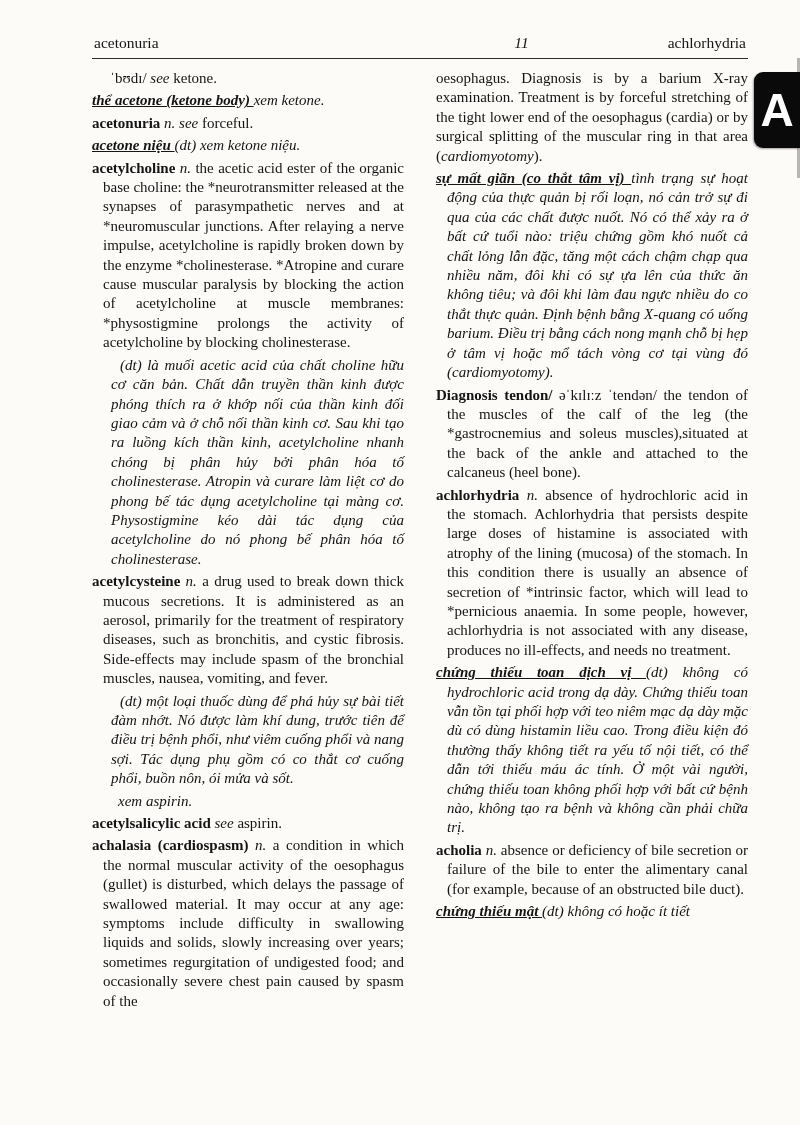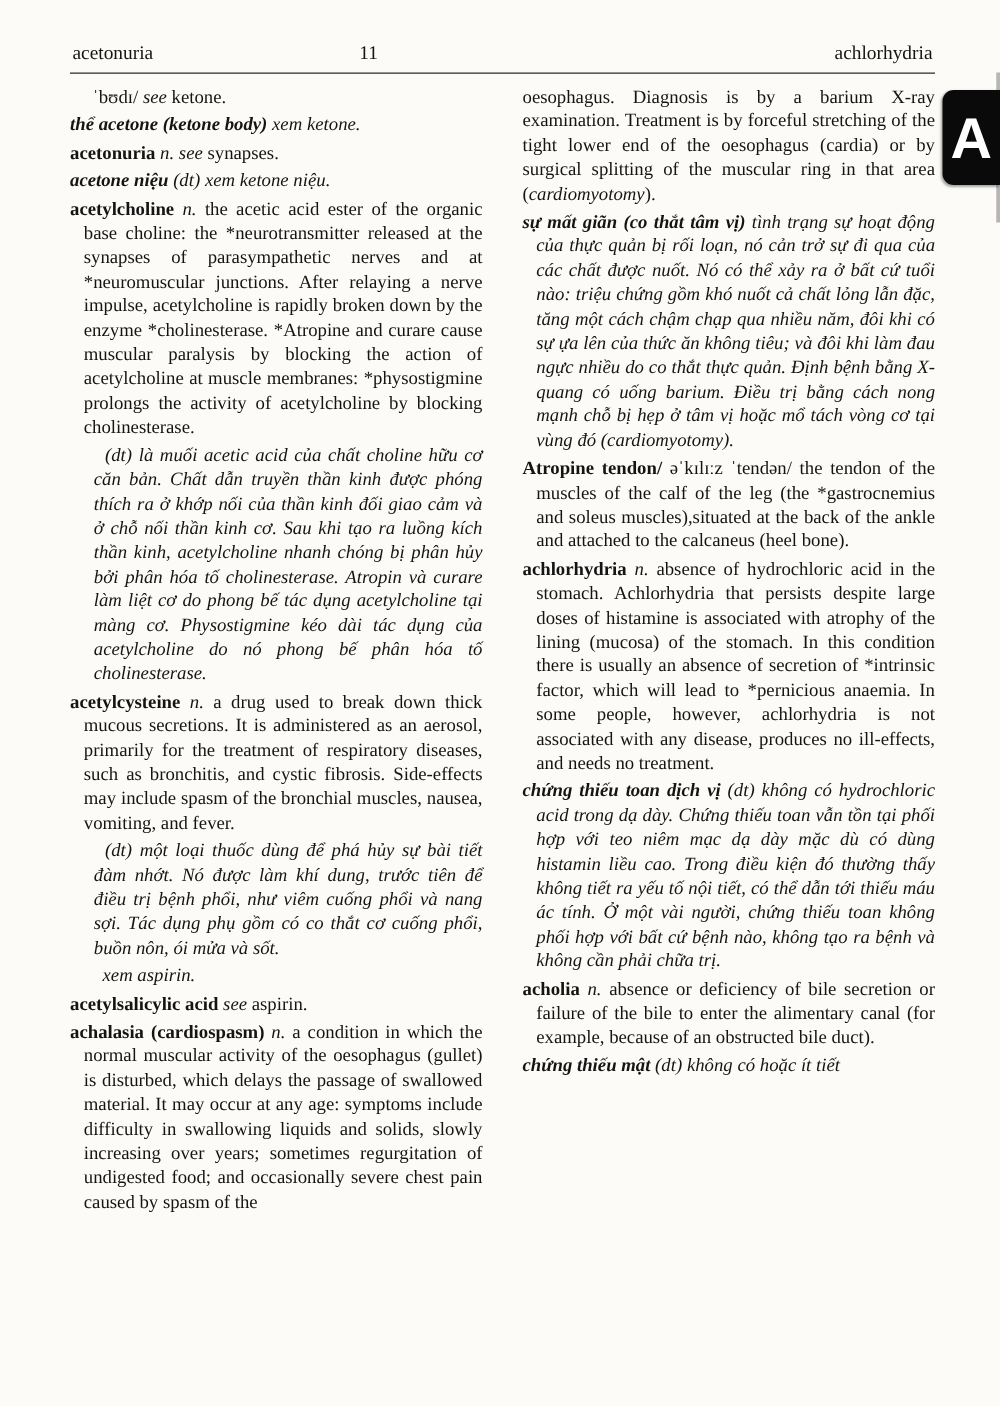--- a/index.html
+++ b/index.html
@@ -7,33 +7,33 @@
     padding: 0;
     background: #e9e7e2;
   }
   .page {
     position: relative;
     width: 800px;
     height: 1125px;
     margin: 0 auto;
     background: #fcfbf8;
     box-sizing: border-box;
-    padding: 34px 52px 0 56px;
+    padding: 34px 52px 0 92px;
     overflow: hidden;
     font-family: "Liberation Serif", serif;
     color: #141414;
   }
   .header {
     display: flex;
     align-items: baseline;
     font-size: 15.5px;
     padding: 0 2px 6px 2px;
   }
   .h-left  { flex: 1; text-align: left; }
-  .h-center{ flex: 1; text-align: left; }
+  .h-center{ flex: 1; text-align: right; font-style: italic; }
   .h-right { flex: 1; text-align: right; }
   .rule {
     border-top: 1.3px solid #2b2b2b;
     margin-bottom: 10px;
   }
   .columns {
     display: flex;
     gap: 32px;
   }
   .col {
@@ -45,21 +45,21 @@
   }
   .para { margin: 0 0 3px 0; }
   .entry       { padding-left: 11px; text-indent: -11px; }
   .cont        { }
   .cont-indent { padding-left: 18px; }
   .viet        { text-indent: 9px; margin-left: 19px; }
   .viet-indent { padding-left: 26px; }
   .seg-n  { font-weight: 400; font-style: normal; }
   .seg-b  { font-weight: 700; font-style: normal; }
   .seg-i  { font-weight: 400; font-style: italic; }
-  .seg-bi { font-weight: 700; font-style: italic; }
+  .seg-bi { font-weight: 700; font-style: italic; text-decoration: underline; }
   .thumb-tab {
     position: absolute;
     top: 72px;
     right: 0;
     width: 46px;
     height: 76px;
     background: #0a0a0a;
     color: #ffffff;
     display: flex;
     align-items: center;
@@ -95,34 +95,34 @@
   <div class="edge-shadow"></div>
 
   <div class="thumb-tab">
     <span>A</span>
   </div>
 
   <div class="columns">
     <div class="col" id="col-left">
         <p class="para cont-indent"><span class="seg-n">ˈbʊdɪ/ </span><span class="seg-i">see</span><span class="seg-n"> ketone.</span></p>
         <p class="para entry"><span class="seg-bi">thể acetone (ketone body) </span><span class="seg-i">xem ketone.</span></p>
-        <p class="para entry"><span class="seg-b">acetonuria </span><span class="seg-i">n. see</span><span class="seg-n"> synapses.</span></p>
+        <p class="para entry"><span class="seg-b">acetonuria </span><span class="seg-i">n. see</span><span class="seg-n"> forceful.</span></p>
         <p class="para entry"><span class="seg-bi">acetone niệu </span><span class="seg-i">(dt) xem ketone niệu.</span></p>
         <p class="para entry"><span class="seg-b">acetylcholine </span><span class="seg-i">n. </span><span class="seg-n">the acetic acid ester of the organic base choline: the *neurotransmitter released at the synapses of parasympathetic nerves and at *neuromuscular junctions. After relaying a nerve impulse, acetylcholine is rapidly broken down by the enzyme *cholinesterase. *Atropine and curare cause muscular paralysis by blocking the action of acetylcholine at muscle membranes: *physostigmine prolongs the activity of acetylcholine by blocking cholinesterase.</span></p>
         <p class="para viet"><span class="seg-i">(dt) là muối acetic acid của chất choline hữu cơ căn bản. Chất dẫn truyền thần kinh được phóng thích ra ở khớp nối của thần kinh đối giao cảm và ở chỗ nối thần kinh cơ. Sau khi tạo ra luồng kích thần kinh, acetylcholine nhanh chóng bị phân hủy bởi phân hóa tố cholinesterase. Atropin và curare làm liệt cơ do phong bế tác dụng acetylcholine tại màng cơ. Physostigmine kéo dài tác dụng của acetylcholine do nó phong bế phân hóa tố cholinesterase.</span></p>
         <p class="para entry"><span class="seg-b">acetylcysteine </span><span class="seg-i">n. </span><span class="seg-n">a drug used to break down thick mucous secretions. It is administered as an aerosol, primarily for the treatment of respiratory diseases, such as bronchitis, and cystic fibrosis. Side-effects may include spasm of the bronchial muscles, nausea, vomiting, and fever.</span></p>
         <p class="para viet"><span class="seg-i">(dt) một loại thuốc dùng để phá hủy sự bài tiết đàm nhớt. Nó được làm khí dung, trước tiên để điều trị bệnh phổi, như viêm cuống phổi và nang sợi. Tác dụng phụ gồm có co thắt cơ cuống phổi, buồn nôn, ói mửa và sốt.</span></p>
         <p class="para viet-indent"><span class="seg-i">xem aspirin.</span></p>
         <p class="para entry"><span class="seg-b">acetylsalicylic acid </span><span class="seg-i">see</span><span class="seg-n"> aspirin.</span></p>
         <p class="para entry"><span class="seg-b">achalasia (cardiospasm) </span><span class="seg-i">n. </span><span class="seg-n">a condition in which the normal muscular activity of the oesophagus (gullet) is disturbed, which delays the passage of swallowed material. It may occur at any age: symptoms include difficulty in swallowing liquids and solids, slowly increasing over years; sometimes regurgitation of undigested food; and occasionally severe chest pain caused by spasm of the</span></p>
       </div>
     <div class="col" id="col-right">
         <p class="para cont"><span class="seg-n">oesophagus. Diagnosis is by a barium X-ray examination. Treatment is by forceful stretching of the tight lower end of the oesophagus (cardia) or by surgical splitting of the muscular ring in that area (</span><span class="seg-i">cardiomyotomy</span><span class="seg-n">).</span></p>
         <p class="para entry"><span class="seg-bi">sự mất giãn (co thắt tâm vị) </span><span class="seg-i">tình trạng sự hoạt động của thực quản bị rối loạn, nó cản trở sự đi qua của các chất được nuốt. Nó có thể xảy ra ở bất cứ tuổi nào: triệu chứng gồm khó nuốt cả chất lỏng lẫn đặc, tăng một cách chậm chạp qua nhiều năm, đôi khi có sự ựa lên của thức ăn không tiêu; và đôi khi làm đau ngực nhiều do co thắt thực quản. Định bệnh bằng X-quang có uống barium. Điều trị bằng cách nong mạnh chỗ bị hẹp ở tâm vị hoặc mổ tách vòng cơ tại vùng đó (cardiomyotomy).</span></p>
-        <p class="para entry"><span class="seg-b">Atropine tendon/ </span><span class="seg-n">əˈkɪlɪːz ˈtendən/ the tendon of the muscles of the calf of the leg (the *gastrocnemius and soleus muscles),situated at the back of the ankle and attached to the calcaneus (heel bone).</span></p>
+        <p class="para entry"><span class="seg-b">Diagnosis tendon/ </span><span class="seg-n">əˈkɪlɪːz ˈtendən/ the tendon of the muscles of the calf of the leg (the *gastrocnemius and soleus muscles),situated at the back of the ankle and attached to the calcaneus (heel bone).</span></p>
         <p class="para entry"><span class="seg-b">achlorhydria </span><span class="seg-i">n. </span><span class="seg-n">absence of hydrochloric acid in the stomach. Achlorhydria that persists despite large doses of histamine is associated with atrophy of the lining (mucosa) of the stomach. In this condition there is usually an absence of secretion of *intrinsic factor, which will lead to *pernicious anaemia. In some people, however, achlorhydria is not associated with any disease, produces no ill-effects, and needs no treatment.</span></p>
         <p class="para entry"><span class="seg-bi">chứng thiếu toan dịch vị </span><span class="seg-i">(dt) không có hydrochloric acid trong dạ dày. Chứng thiếu toan vẫn tồn tại phối hợp với teo niêm mạc dạ dày mặc dù có dùng histamin liều cao. Trong điều kiện đó thường thấy không tiết ra yếu tố nội tiết, có thể dẫn tới thiếu máu ác tính. Ở một vài người, chứng thiếu toan không phối hợp với bất cứ bệnh nào, không tạo ra bệnh và không cần phải chữa trị.</span></p>
         <p class="para entry"><span class="seg-b">acholia </span><span class="seg-i">n. </span><span class="seg-n">absence or deficiency of bile secretion or failure of the bile to enter the alimentary canal (for example, because of an obstructed bile duct).</span></p>
         <p class="para entry"><span class="seg-bi">chứng thiếu mật </span><span class="seg-i">(dt) không có hoặc ít tiết</span></p>
       </div>
   </div>
 
 </div>
 
 </body></html>

